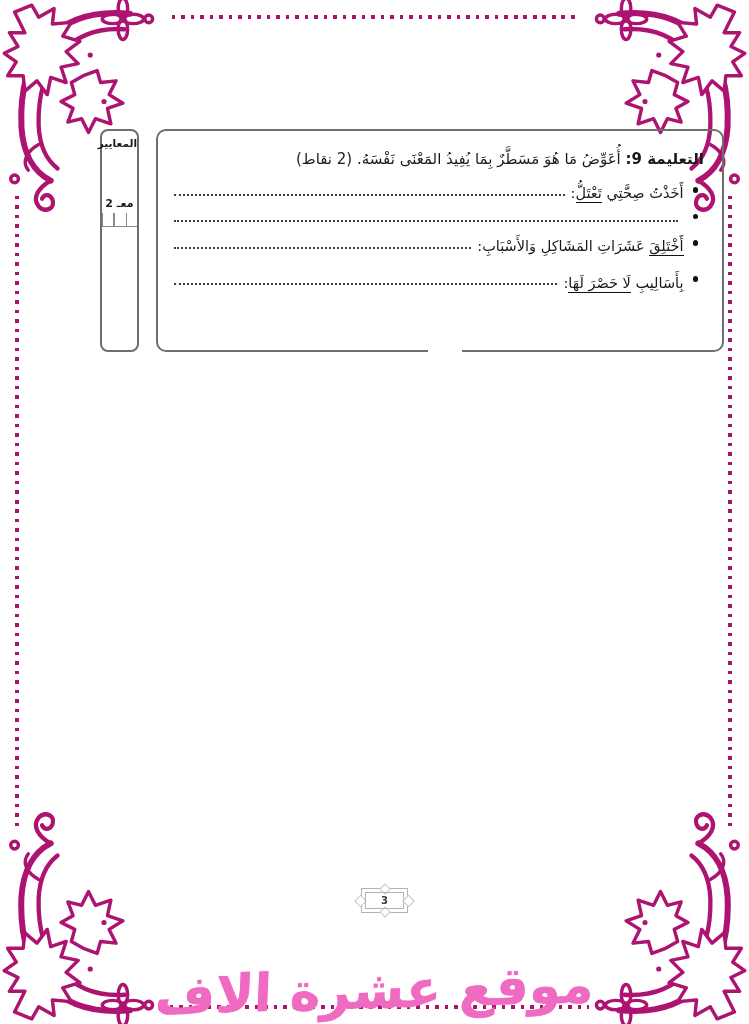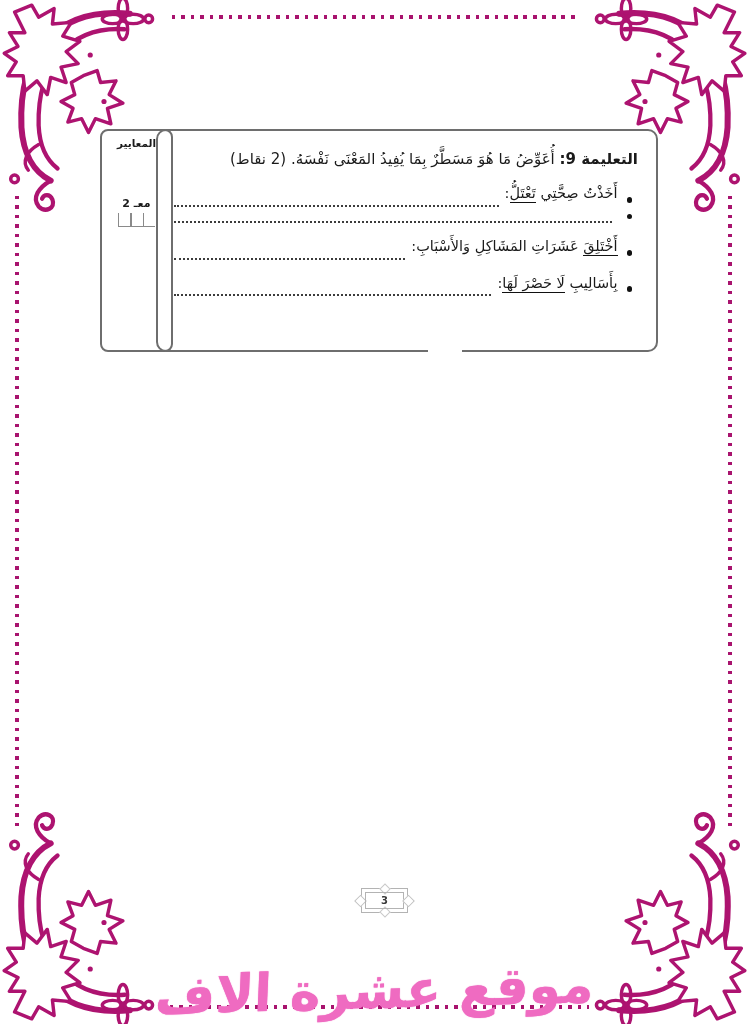--- a/index.html
+++ b/index.html
@@ -22,34 +22,34 @@
 
   
   .corner{position:absolute;width:165px;height:215px;color:var(--ornament);}
   .corner svg{width:100%;height:100%;display:block;}
   .corner.tl{top:0;left:0;}
   .corner.tr{top:0;right:0;transform:scaleX(-1);}
   .corner.bl{bottom:0;left:0;transform:scaleY(-1);}
   .corner.br{bottom:0;right:0;transform:scale(-1,-1);}
 
   
-  .criteria-box{position:absolute;left:100px;top:129px;width:73px;height:223px;border:2px solid var(--boxborder);border-radius:8px;box-sizing:border-box;direction:rtl;}
+  .criteria-box{position:absolute;left:100px;top:129px;width:39px;height:223px;border:2px solid var(--boxborder);border-radius:8px;box-sizing:border-box;direction:rtl;}
   .criteria-title{text-align:center;font-size:10.5px;font-weight:600;margin-top:6px;}
   .criteria-code{text-align:center;font-size:11px;font-weight:700;margin-top:48px;}
   .criteria-grid{display:flex;justify-content:center;margin-top:3px;}
   .criteria-grid .cell{width:11px;height:13px;border-left:1px solid #8a8a8a;border-bottom:1px solid #8a8a8a;}
   .criteria-grid .cell:last-child{border-right:1px solid #8a8a8a;}
 
   
-  .exercise-box{position:absolute;left:156px;top:129px;width:502px;height:223px;border:2px solid var(--boxborder);border-radius:10px;box-sizing:border-box;direction:rtl;}
+  .exercise-box{position:absolute;left:156px;top:129px;width:568px;height:223px;border:2px solid var(--boxborder);border-radius:10px;box-sizing:border-box;direction:rtl;}
   .exercise-content{padding:15px 18px 0 14px;}
   .ex-title{font-size:15px;line-height:1.75;text-align:right;}
   .ex-title .bold{font-weight:700;}
   .bullet-list{margin-top:9px;}
-  .bullet-row{display:flex;align-items:flex-end;direction:rtl;margin-bottom:11px;font-size:14.5px;line-height:1.75;}
+  .bullet-row{display:flex;align-items:center;direction:rtl;margin-bottom:11px;font-size:14.5px;line-height:1.75;}
   .bullet-row .marker{width:5.5px;height:5.5px;border-radius:50%;background:#111;flex:0 0 auto;margin-left:9px;margin-right:6px;transform:translateY(-4px);}
   .bullet-text{white-space:nowrap;}
   .bullet-text .u{border-bottom:1.6px solid #111;padding-bottom:1px;}
   .leader{flex:1 1 auto;min-width:25px;height:2px;border-bottom:2px dotted #3c3c3c;margin-right:6px;margin-left:2px;}
   .scan-gap{position:absolute;left:428px;top:347px;width:34px;height:9px;background:#fff;}
 
   
   .page-num{position:absolute;left:361px;top:888px;width:47px;height:25px;border:1px solid #b3b3b3;box-sizing:border-box;background:#fff;}
   .page-num .inner{position:absolute;inset:3px;border:1px solid #b3b3b3;display:flex;align-items:center;justify-content:center;font-size:10px;font-weight:700;color:#3a3a3a;}
   .page-num::before,.page-num::after{content:"";position:absolute;top:50%;width:7px;height:7px;border:1px solid #c2c2c2;background:#fff;transform:translateY(-50%) rotate(45deg);}

